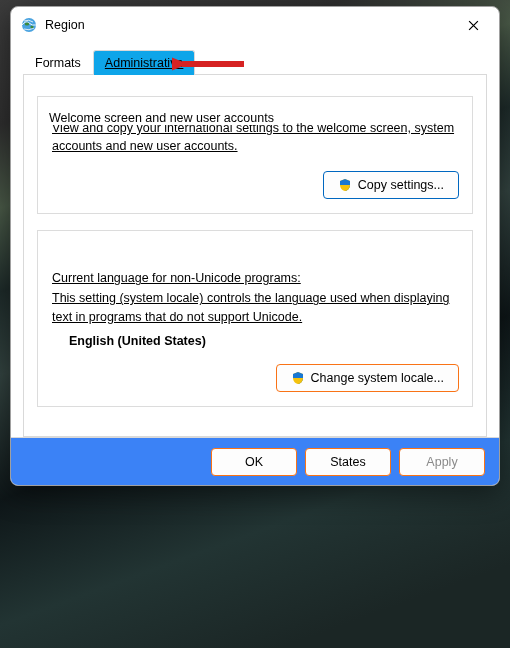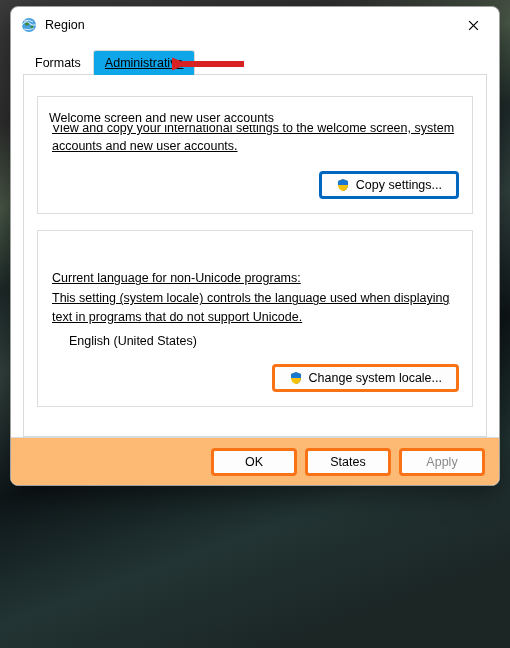--- a/index.html
+++ b/index.html
@@ -77,44 +77,44 @@
   }
   .groupbox + .groupbox { margin-top:16px; }
   .groupbox .legend {
     position:absolute; top:-9px; left:7px;
     background:#fff; padding:0 4px;
     font-size:12.5px;
     margin-top:23px;
   }
   .group-text { line-height:1.45; margin:2px 1px 0 1px;text-decoration:underline; }
   .group-sub { margin-top:18px; }
-  .group-value { margin:8px 0 2px 18px; }
+  .group-value { margin:8px 0 2px 18px;font-weight:bold; }
 
   .btn-row { display:flex; justify-content:flex-end; margin-top:16px; }
   .btn {
     display:inline-flex; align-items:center; justify-content:center;
     height:28px; min-width:110px;
     background:#fdfdfd;
-    border:3px solid #f97316;
+    border:1px solid #f97316;
     border-radius:4px;
     padding:8px 14px;
     font-family:inherit; font-size:12.5px;
     cursor:default;
     gap:6px;
   }
   .btn.primaryframe { border-color:#0067c0; }
   .btn.disabled { color:#8a8a8a; }
   .btn-icon { width:14px; height:14px; display:inline-block; }
 
   .footer {
     height:48px;
     display:flex; align-items:center; justify-content:flex-end;
     gap:8px;
     padding:0 14px;
-    background:#fdba74;
+    background:#3b82f6;
     border-top:1px solid #d9d9d9;
   }
   .footer .btn { min-width:86px; }
 
   .arrow {
     position:absolute; left:172px; top:52px; z-index:50;
     pointer-events:none;
   }
 </style>
 </head>

